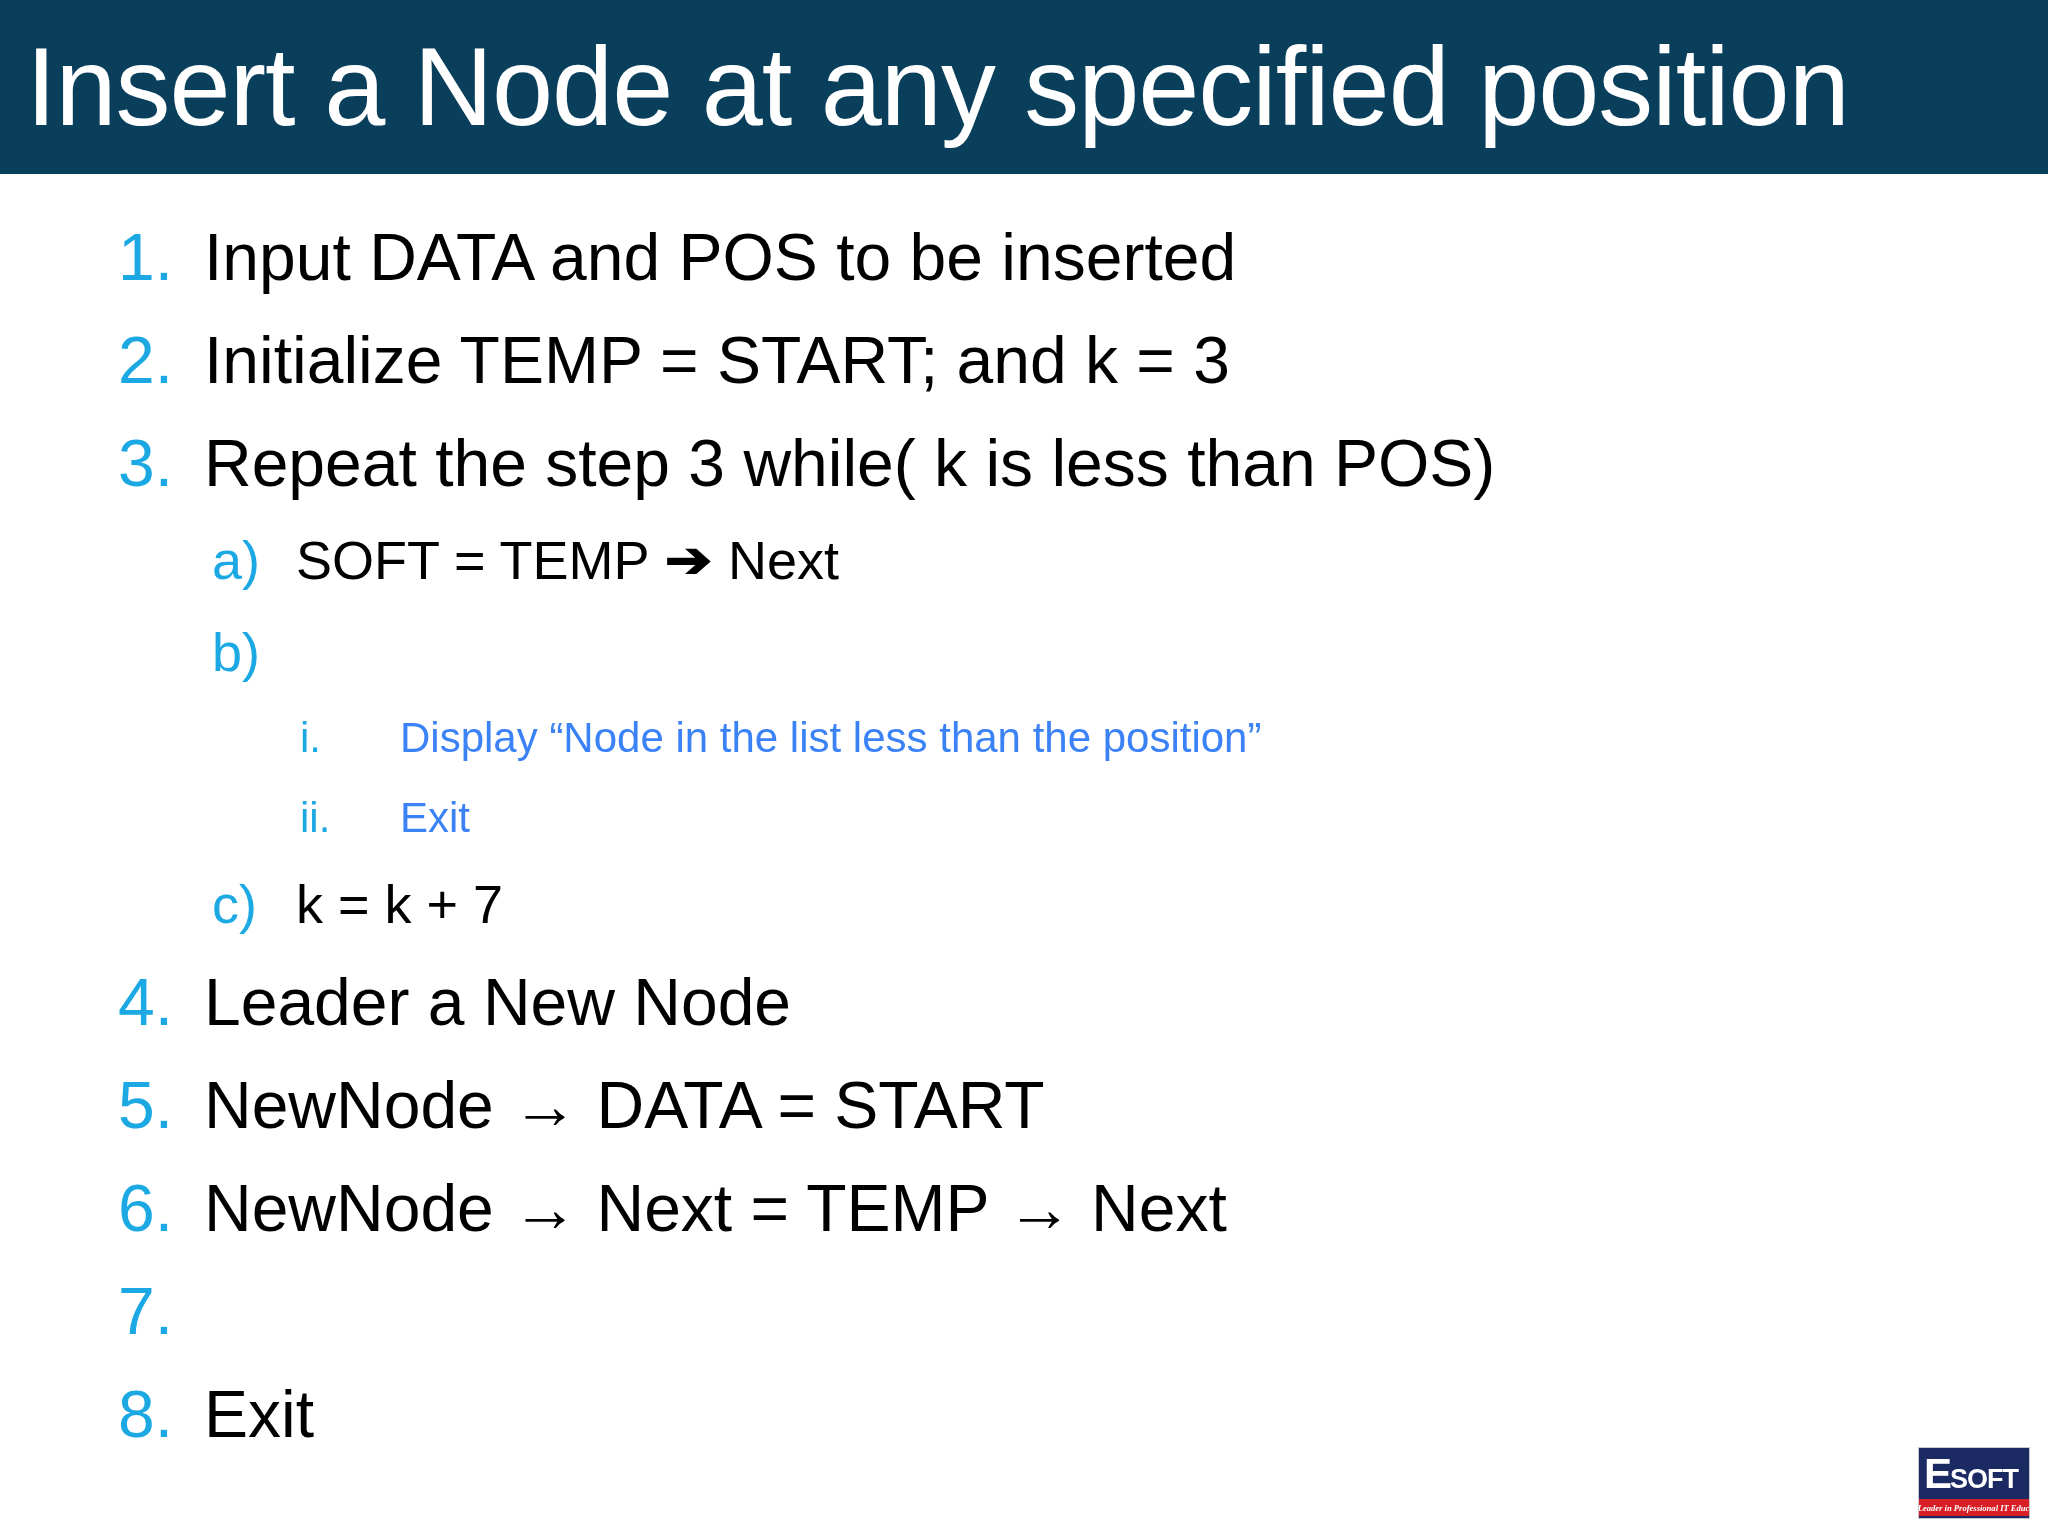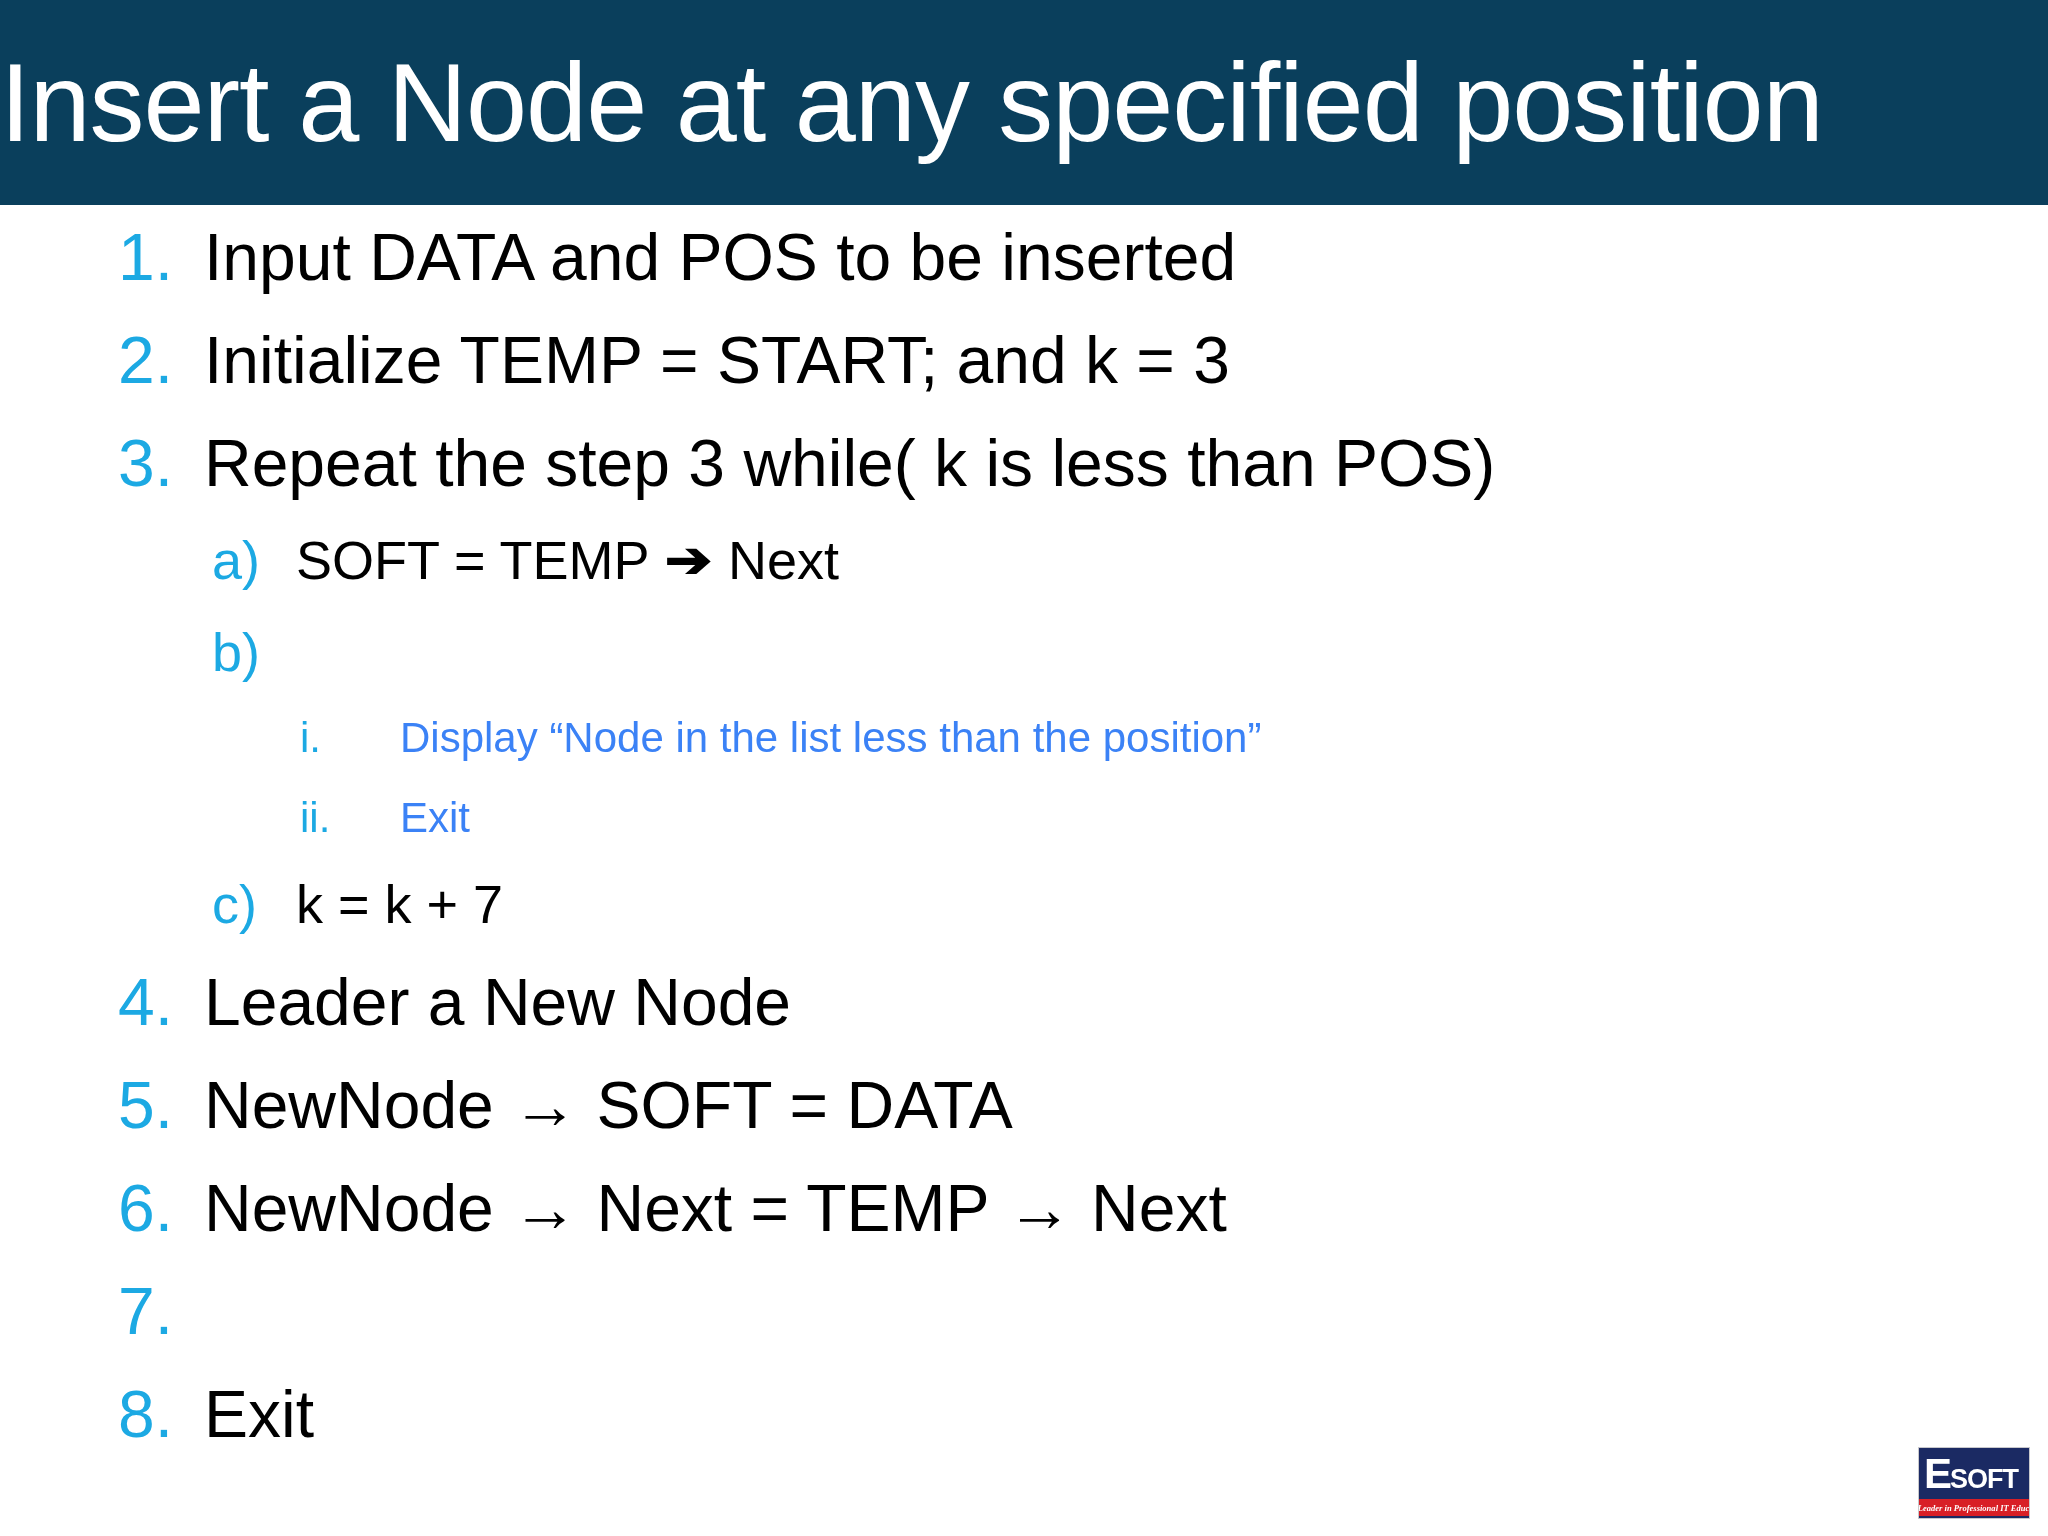--- a/index.html
+++ b/index.html
@@ -14,25 +14,26 @@
     overflow: hidden;
     position: relative;
   }
 
   
   .title-bar {
     position: absolute;
     left: 0;
     top: 0;
     width: 2048px;
-    height: 205px;
+    height: 174px;
     background: #0a3f5c;
     display: flex;
     align-items: center;
     box-sizing: border-box;
+    padding-left: 26px;
   }
   .title-text {
     color: #ffffff;
     font-size: 112px;
     line-height: 1;
     font-weight: 400;
     letter-spacing: -1px;
     white-space: nowrap;
     transform: scaleX(0.98);
     transform-origin: left center;
@@ -269,21 +270,21 @@
     <li>
       <div class="row l1-row">
         <span class="l1-marker">4.</span>
         <span class="l1-text">Leader a New Node</span>
       </div>
     </li>
 
     <li>
       <div class="row l1-row">
         <span class="l1-marker">5.</span>
-        <span class="l1-text">NewNode → SOFT = DATA</span>
+        <span class="l1-text">NewNode → DATA = START</span>
       </div>
     </li>
 
     <li>
       <div class="row l1-row">
         <span class="l1-marker">6.</span>
         <span class="l1-text">NewNode → Next = TEMP → Next</span>
       </div>
     </li>
 

